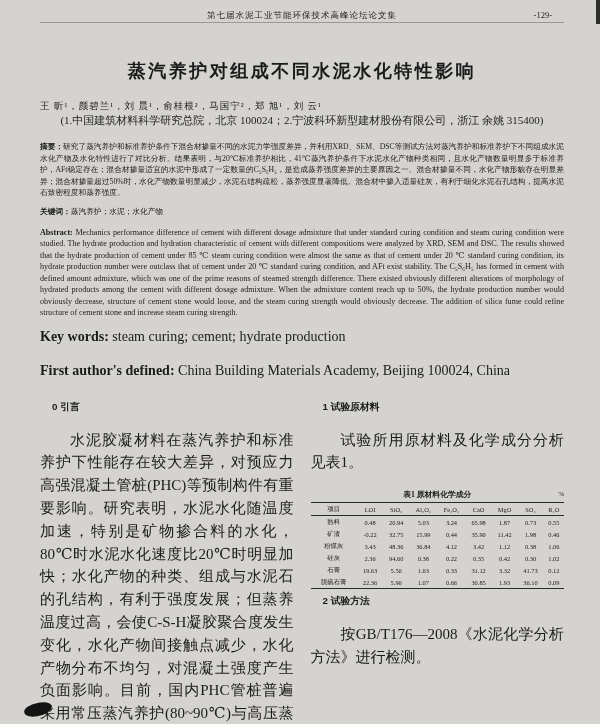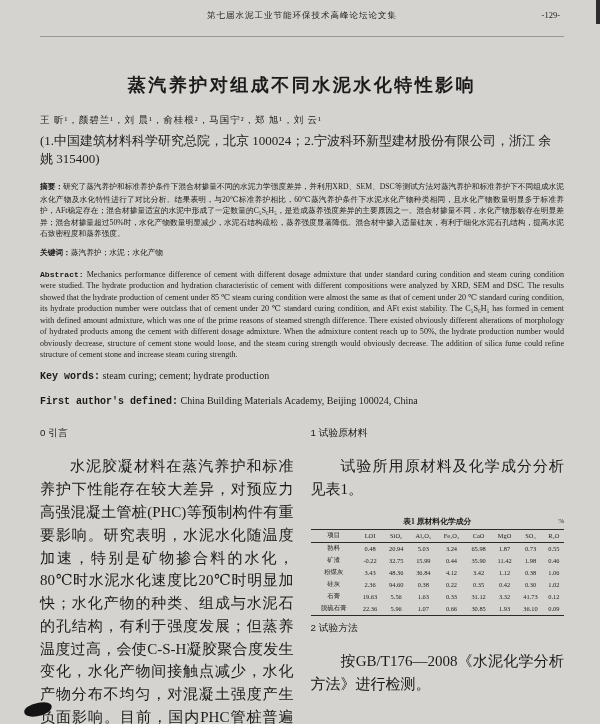--- a/index.html
+++ b/index.html
@@ -8,41 +8,41 @@
     background: #d5d3cf;
     font-family: "Liberation Serif", "DejaVu Serif", serif;
     color: #1b1b1b;
     position: relative;
   }
   .page { padding: 10px 36px 0 40px; }
 
   .running-head {
     position: relative; text-align: center;
     font-size: 8.5px; letter-spacing: 1px; color: #222;
-    padding-bottom: 14px; border-bottom: 1px solid #9a9894;
-  }
-  .running-head .pageno { position: absolute; right: 4px; top: 0; letter-spacing: 0; }
+    padding-bottom: 0; border-bottom: 1px solid #9a9894;
+  }
+  .running-head .pageno { position: absolute; right: 12px; top: 0; letter-spacing: 0; }
 
   .title { text-align: center; font-size: 18px; font-weight: bold; letter-spacing: 2.5px; margin-top: 36px; }
   .authors { font-size: 9.5px; margin-top: 17px; letter-spacing: 1px; }
-  .affiliation { font-size: 13px; margin-top: 5px; color: #222; }
+  .affiliation { text-align: center; font-size: 11px; color: #222; }
 
   .abs   { margin-top: 13px; font-size: 7.7px; line-height: 1.5; text-align: justify; }
   .kw    { margin-top: 2px; font-size: 7.7px; line-height: 1.5; }
-  .abs b, .kw b, .abs-en b, .line-en b { font-weight: bold; font-family: Liberation Mono, monospace; }
+  .abs b, .kw b, .abs-en b, .line-en b { font-weight: bold; }
   .abs-en { margin-top: 9px; font-size: 8.1px; line-height: 1.42; text-align: justify; }
-  .line-en { font-size: 10px; line-height: 1.42; margin-top: 2px; }
+  .line-en { font-size: 14px; line-height: 1.42; margin-top: 2px; }
 
   .columns { display: flex; gap: 17px; margin-top: 12px; }
   .col { flex: 1; min-width: 0; }
 
   .sec-h {
-    font-size: 9.8px; font-weight: normal;
+    font-size: 9.8px; font-weight: bold;
     font-family: "Liberation Sans", "DejaVu Sans", sans-serif;
-    margin: 6px 0 4px;
+    margin: 6px 12px 4px;
   }
   .sec-h.sub { font-size: 9px; }
   .body-p { font-size: 15px; line-height: 1.52; text-align: justify; text-indent: 2em; }
   .cont-p { font-size: 9px; line-height: 1.52; text-align: justify; }
 
   .tbl-cap { position: relative; text-align: center; font-size: 7.8px; font-weight: bold; margin: 8px 0 2px; }
   .tbl-cap .unit { position: absolute; right: 0; top: 1px; font-weight: normal; font-size: 7px; }
 
   table {
     width: 100%; border-collapse: collapse; font-size: 6.4px; text-align: center;
@@ -65,21 +65,21 @@
   <div class="running-head">
     <span>第七届水泥工业节能环保技术高峰论坛论文集</span>
     <span class="pageno">-129-</span>
   </div>
 
   <div class="title">蒸汽养护对组成不同水泥水化特性影响</div>
   <div class="authors">王 昕¹，颜碧兰¹，刘 晨¹，俞桂根²，马国宁²，郑 旭¹，刘 云¹</div>
   <div class="affiliation">(1.中国建筑材料科学研究总院，北京 100024；2.宁波科环新型建材股份有限公司，浙江 余姚 315400)</div>
 
   <p class="abs">
-    <b>摘要：</b><span>研究了蒸汽养护和标准养护条件下混合材掺量不同的水泥力学强度差异，并利用XRD、SEM、DSC等测试方法对蒸汽养护和标准养护下不同组成水泥水化产物及水化特性进行了对比分析。结果表明，与20℃标准养护相比，60℃蒸汽养护条件下水泥水化产物种类相同，且水化产物数量明显多于标准养护，AFt稳定存在；混合材掺量适宜的水泥中形成了一定数量的C₅S₆H₅，是造成蒸养强度差异的主要原因之一。混合材掺量不同，水化产物形貌存在明显差异；混合材掺量超过50%时，水化产物数量明显减少，水泥石结构疏松，蒸养强度显著降低。混合材中掺入适量硅灰，有利于细化水泥石孔结构，提高水泥石致密程度和蒸养强度。</span>
+    <b>摘要：</b><span>研究了蒸汽养护和标准养护条件下混合材掺量不同的水泥力学强度差异，并利用XRD、SEM、DSC等测试方法对蒸汽养护和标准养护下不同组成水泥水化产物及水化特性进行了对比分析。结果表明，与20℃标准养护相比，41℃蒸汽养护条件下水泥水化产物种类相同，且水化产物数量明显多于标准养护，AFt稳定存在；混合材掺量适宜的水泥中形成了一定数量的C₅S₆H₅，是造成蒸养强度差异的主要原因之一。混合材掺量不同，水化产物形貌存在明显差异；混合材掺量超过50%时，水化产物数量明显减少，水泥石结构疏松，蒸养强度显著降低。混合材中掺入适量硅灰，有利于细化水泥石孔结构，提高水泥石致密程度和蒸养强度。</span>
   </p>
 
   <p class="kw">
     <b>关键词：</b><span>蒸汽养护；水泥；水化产物</span>
   </p>
 
   <p class="abs-en">
     <b>Abstract:</b>&nbsp;<span>Mechanics performance difference of cement with different dosage admixture that under standard curing condition and steam curing condition were studied. The hydrate production and hydration characteristic of cement with different compositions were analyzed by XRD, SEM and DSC. The results showed that the hydrate production of cement under 85 ℃ steam curing condition were almost the same as that of cement under 20 ℃ standard curing condition, its hydrate production number were outclass that of cement under 20 ℃ standard curing condition, and AFt exist stability. The C₅S₆H₅ has formed in cement with defined amount admixture, which was one of the prime reasons of steamed strength difference. There existed obviously different alterations of morphology of hydrated products among the cement with different dosage admixture. When the admixture content reach up to 50%, the hydrate production number would obviously decrease, structure of cement stone would loose, and the steam curing strength would obviously decrease. The addition of silica fume could refine structure of cement stone and increase steam curing strength.</span>
   </p>
 

